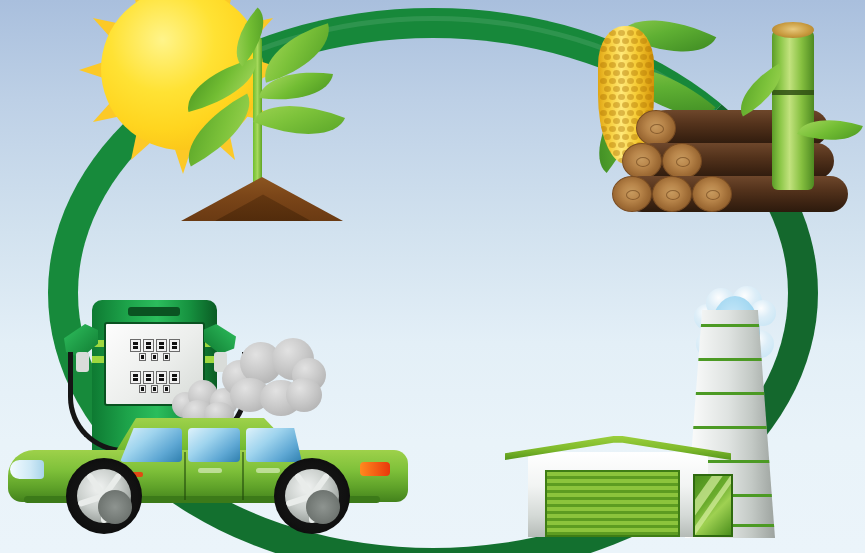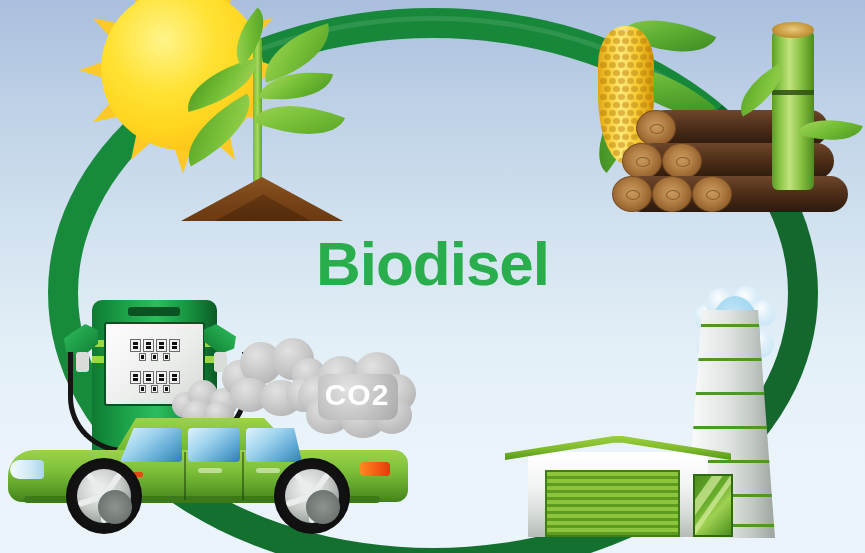--- a/index.html
+++ b/index.html
@@ -445,21 +445,20 @@
   </div>
 
   <div class="cane">
     <div class="cane-body"></div>
     <div class="cane-top"></div>
     <div class="cane-node" style="top:72px;"></div>
     <div class="leaf" style="left:-40px;top:58px;width:58px;height:28px;transform:rotate(150deg);"></div>
     <div class="leaf v2" style="left:28px;top:98px;width:60px;height:28px;transform:rotate(18deg);"></div>
   </div>
 
-  <div class="title">Biodisel</div>
 
   <div class="steam" style="left:692px;top:286px;width:86px;height:80px;">
     <div class="sp" style="left:2px;top:18px;width:26px;height:26px;"></div>
     <div class="sp" style="left:14px;top:2px;width:30px;height:30px;"></div>
     <div class="sp" style="left:40px;top:0px;width:30px;height:30px;"></div>
     <div class="sp" style="left:58px;top:14px;width:26px;height:26px;"></div>
     <div class="sp" style="left:4px;top:44px;width:28px;height:28px;"></div>
     <div class="sp" style="left:30px;top:48px;width:30px;height:30px;"></div>
     <div class="sp" style="left:54px;top:44px;width:28px;height:28px;"></div>
     <div class="steam-core" style="left:18px;top:10px;width:50px;height:62px;"></div>
@@ -542,31 +541,20 @@
   <div class="cloud" style="left:222px;top:338px;width:104px;height:78px;">
     <div class="puff" style="left:0px;top:22px;width:36px;height:36px;"></div>
     <div class="puff" style="left:18px;top:4px;width:42px;height:42px;"></div>
     <div class="puff" style="left:50px;top:0px;width:42px;height:42px;"></div>
     <div class="puff" style="left:70px;top:20px;width:34px;height:34px;"></div>
     <div class="puff" style="left:8px;top:40px;width:40px;height:34px;"></div>
     <div class="puff" style="left:38px;top:42px;width:42px;height:36px;"></div>
     <div class="puff" style="left:64px;top:40px;width:36px;height:34px;"></div>
   </div>
 
-  <div class="cloud" style="left:298px;top:352px;width:118px;height:86px;">
-    <div class="puff" style="left:0px;top:24px;width:40px;height:40px;"></div>
-    <div class="puff" style="left:20px;top:4px;width:46px;height:46px;"></div>
-    <div class="puff" style="left:56px;top:0px;width:46px;height:46px;"></div>
-    <div class="puff" style="left:80px;top:22px;width:38px;height:38px;"></div>
-    <div class="puff" style="left:8px;top:44px;width:44px;height:38px;"></div>
-    <div class="puff" style="left:42px;top:46px;width:46px;height:40px;"></div>
-    <div class="puff" style="left:74px;top:44px;width:40px;height:38px;"></div>
-    <div class="puff" style="left:20px;top:22px;width:80px;height:46px;border-radius:10px;"></div>
-    <div class="co2-label">CO2</div>
-  </div>
 
   <div class="car">
     <div class="car-cabin"></div>
     <div class="car-body"></div>
 
     <div class="win" style="left:112px;top:16px;width:62px;height:34px;clip-path:polygon(22% 0%,100% 0%,100% 100%,0% 100%);"></div>
     <div class="win" style="left:180px;top:16px;width:52px;height:34px;"></div>
     <div class="win" style="left:238px;top:16px;width:56px;height:34px;clip-path:polygon(0% 0%,86% 0%,100% 100%,0% 100%);"></div>
 
     <div class="skirt"></div>

